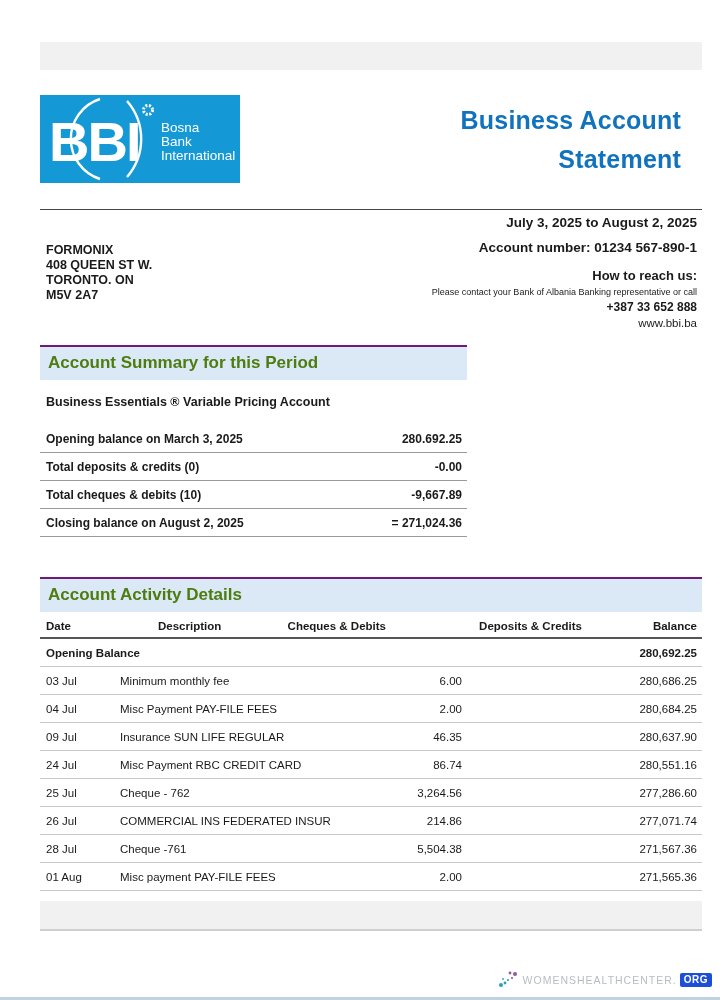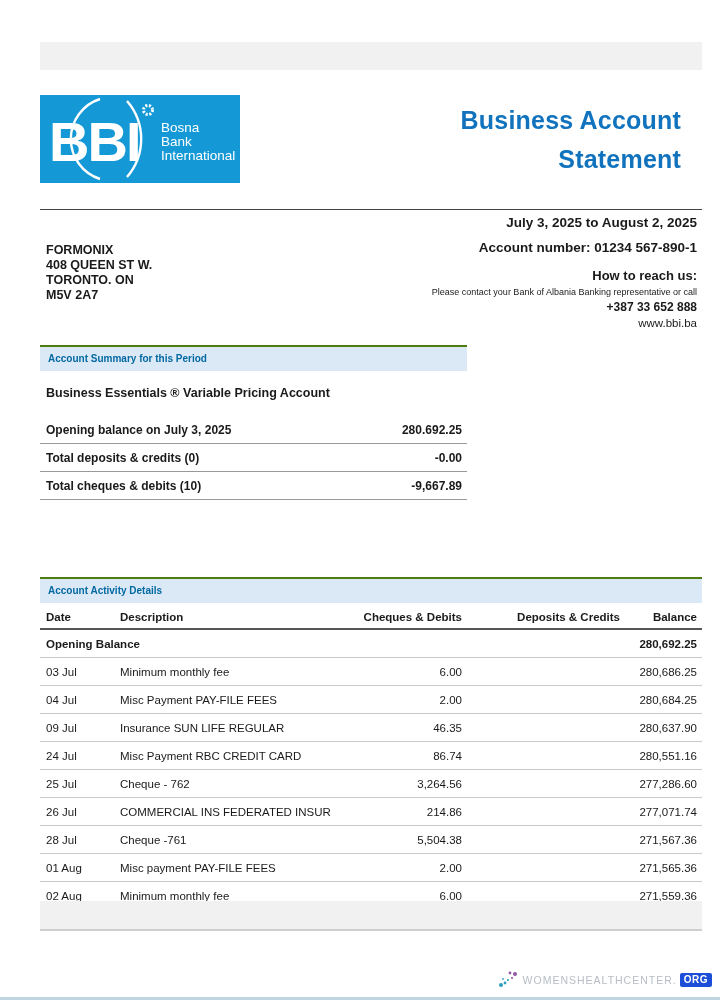--- a/index.html
+++ b/index.html
@@ -29,38 +29,38 @@
   .recipient { position:absolute; left:46px; top:243px; font-size:12.5px; font-weight:bold; line-height:15px; }
 
   .contact { position:absolute; right:23px; top:268px; text-align:right; }
   .contact .c-head  { font-size:13px; font-weight:bold; }
   .contact .c-line1 { font-size:9px;  margin-top:4px; color:#222; }
   .contact .c-phone { font-size:12px; font-weight:bold; margin-top:3px; }
   .contact .c-web   { font-size:11.5px; margin-top:3px; }
 
   
   .band {
-    border-top:2px solid #4d7c0f; background:#dbe8f6; color:#0369a1;
-    font-size:10px; font-weight:bold; padding:6px 8px 7px 8px;
+    border-top:2px solid #701a75; background:#dbe8f6; color:#4d7c0f;
+    font-size:17px; font-weight:bold; padding:6px 8px 7px 8px;
   }
 
   
   .summary { position:absolute; left:40px; top:345px; width:427px; }
   .product { margin:15px 0 0 6px; font-size:12.5px; font-weight:bold; }
   .sum-rows { margin-top:16px; }
   .sum-row {
     display:flex; justify-content:space-between; align-items:flex-end;
     font-size:12px; font-weight:bold; padding:7px 5px 6px 6px; border-bottom:1px solid #999;
   }
 
   
   .activity { position:absolute; left:40px; top:577px; width:662px; }
   .a-head {
     display:flex; font-size:11.5px; font-weight:bold;
-    padding:8px 5px 5px 6px; border-bottom:2px solid #555;
+    padding:8px 5px 5px 6px; border-bottom:2px solid #555;gap:38px;
   }
   .a-row  {
     display:flex; font-size:11.5px;
     padding:8px 5px 7px 6px; border-bottom:1px solid #c9c9c9;
   }
   .a-row.bold { font-weight:bold; }
   .col-date    { width:74px; }
   .col-desc    { flex:1; }
   .col-debit   { width:120px; text-align:right; }
   .col-credit  { width:158px; text-align:right; }
@@ -125,30 +125,34 @@
     <div class="c-line1">Please contact your Bank of Albania Banking representative or call</div>
     <div class="c-phone">+387 33 652 888</div>
     <div class="c-web">www.bbi.ba</div>
   </div>
 
   <div class="summary">
     <div class="band">Account Summary for this Period</div>
     <div class="product">Business Essentials ® Variable Pricing Account</div>
     <div class="sum-rows">
       <div class="sum-row">
-        <span>Opening balance on July 3, 2025</span>
+        <span>Opening balance on March 3, 2025</span>
         <span>280.692.25</span>
       </div>
       <div class="sum-row">
         <span>Total deposits &amp; credits (0)</span>
         <span>-0.00</span>
       </div>
       <div class="sum-row">
         <span>Total cheques &amp; debits (10)</span>
         <span>-9,667.89</span>
+      </div>
+      <div class="sum-row">
+        <span>Closing balance on August 2, 2025</span>
+        <span>= 271,024.36</span>
       </div>
     </div>
   </div>
 
   <div class="activity">
     <div class="band">Account Activity Details</div>
 
     <div class="a-head">
       <span class="col-date">Date</span>
       <span class="col-desc">Description</span>

